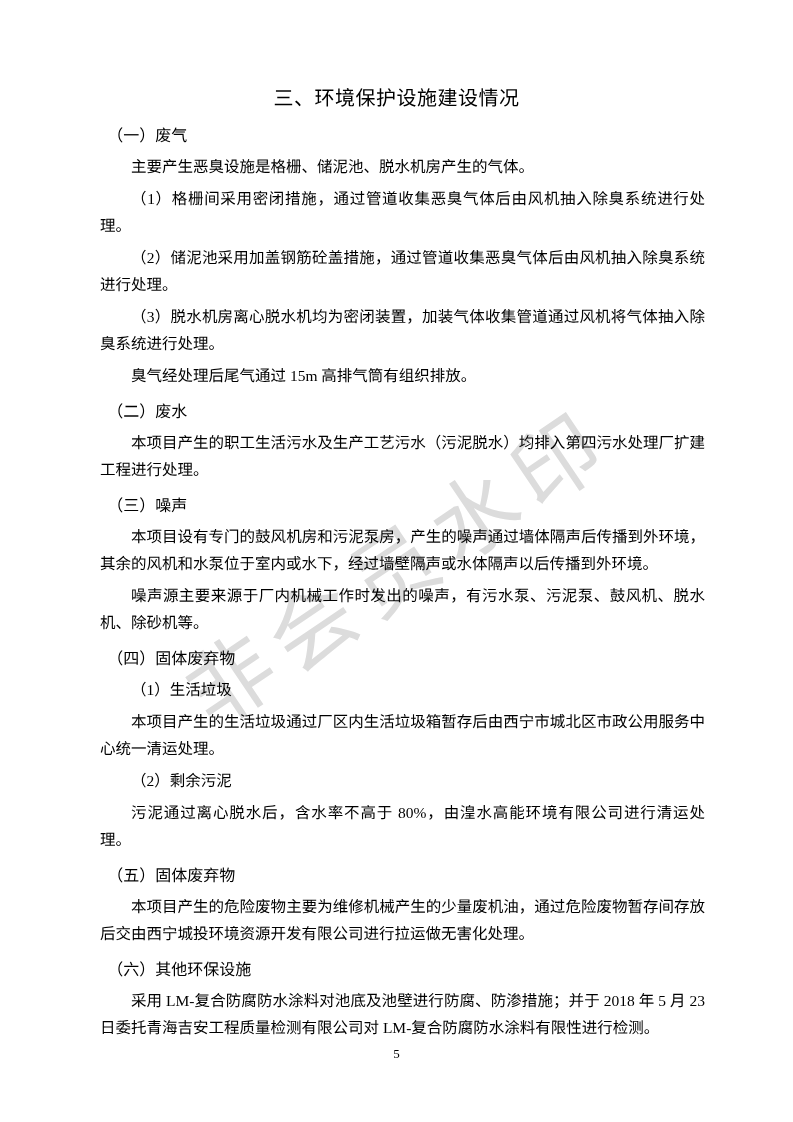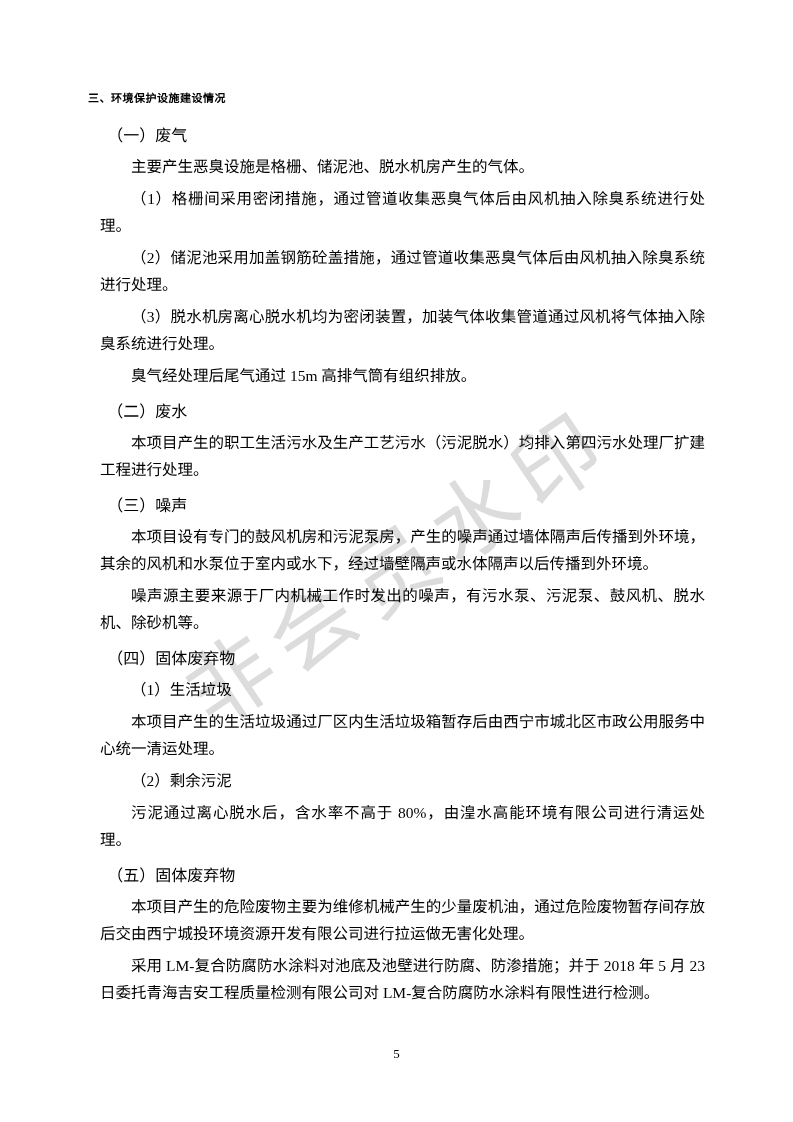--- a/index.html
+++ b/index.html
@@ -30,25 +30,26 @@
     user-select: none;
   }
   .content {
     position: absolute;
     left: 88px;
     top: 84px;
     width: 617px;
     z-index: 1;
   }
   .doc-title {
-    font-size: 11px;
-    font-weight: bold;
+    font-size: 20px;
+    font-weight: normal;
     line-height: 28px;
     margin: 0 0 10px 0;
     letter-spacing: 0.5px;
+    text-align: center;
   }
   .heading {
     font-size: 16px;
     font-weight: normal;
     line-height: 27px;
     margin: 9px 0 4px 0;
     text-indent: 1.2em;
   }
   .para {
     font-size: 15.5px;
@@ -87,18 +88,19 @@
         <p class="heading">（三）噪声</p>
         <p class="para">本项目设有专门的鼓风机房和污泥泵房，产生的噪声通过墙体隔声后传播到外环境，其余的风机和水泵位于室内或水下，经过墙壁隔声或水体隔声以后传播到外环境。</p>
         <p class="para">噪声源主要来源于厂内机械工作时发出的噪声，有污水泵、污泥泵、鼓风机、脱水机、除砂机等。</p>
         <p class="heading">（四）固体废弃物</p>
         <p class="para">（1）生活垃圾</p>
         <p class="para">本项目产生的生活垃圾通过厂区内生活垃圾箱暂存后由西宁市城北区市政公用服务中心统一清运处理。</p>
         <p class="para">（2）剩余污泥</p>
         <p class="para">污泥通过离心脱水后，含水率不高于 80%，由湟水高能环境有限公司进行清运处理。</p>
         <p class="heading">（五）固体废弃物</p>
         <p class="para">本项目产生的危险废物主要为维修机械产生的少量废机油，通过危险废物暂存间存放后交由西宁城投环境资源开发有限公司进行拉运做无害化处理。</p>
+        <p class="heading">（六）其他环保设施</p>
         <p class="para">采用 LM-复合防腐防水涂料对池底及池壁进行防腐、防渗措施；并于 2018 年 5 月 23 日委托青海吉安工程质量检测有限公司对 LM-复合防腐防水涂料有限性进行检测。</p>
       </div>
   </div>
 
   <div class="footer">5</div>
 </div>
 
 </body></html>

